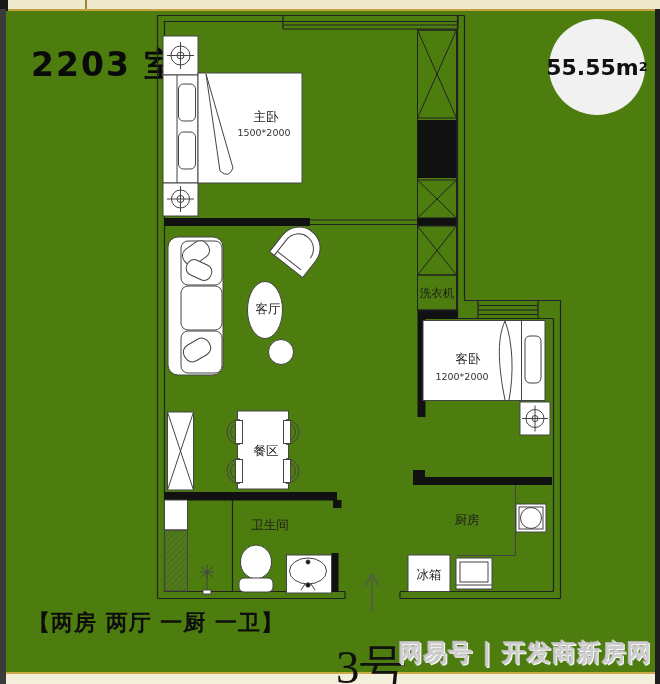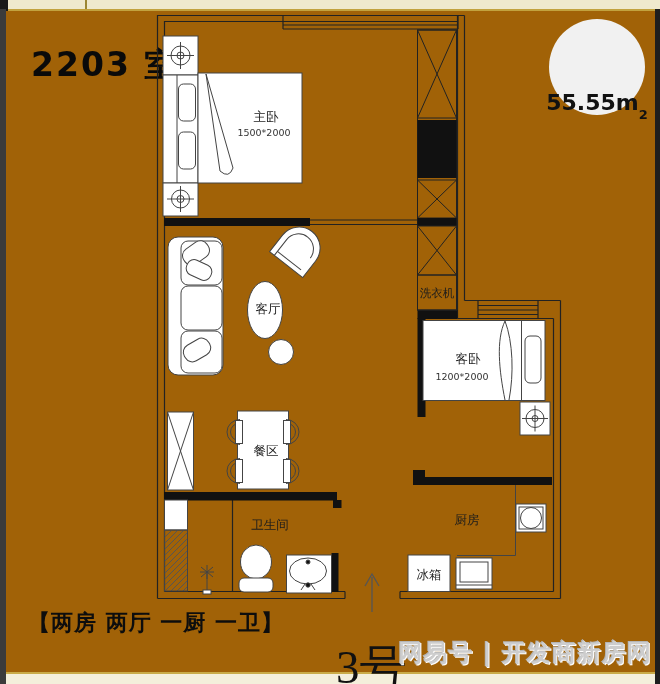--- a/index.html
+++ b/index.html
@@ -1,29 +1,29 @@
 <!DOCTYPE html>
 <html><head>
 <meta charset="utf-8">
 <style>
   html,body{margin:0;padding:0;background:#fff;}
-  #stage{position:relative;width:660px;height:684px;background:#a16207;overflow:hidden;
+  #stage{position:relative;width:660px;height:684px;background:#4d7c0f;overflow:hidden;
          font-family:"DejaVu Sans","Liberation Sans",sans-serif;}
   .topbar{position:absolute;left:0;top:0;width:660px;height:9px;background:#efe9cd;
           border-bottom:2px solid #c2a23e;}
   .topbar-divider{position:absolute;left:85px;top:0;width:2px;height:9px;background:#9c8733;}
   .topbar-block{position:absolute;left:0;top:0;width:8px;height:11px;background:#191919;}
   .bottombar{position:absolute;left:0;bottom:0;width:660px;height:10px;background:#f4efdb;
              border-top:2px solid #c9ab48;}
   .leftstrip{position:absolute;left:0;top:9px;width:6px;height:675px;background:#3b3b3b;z-index:5;}
   .rightstrip{position:absolute;right:0;top:9px;width:5px;height:675px;background:#1e1e1e;z-index:5;}
   .unit-title{position:absolute;left:31px;top:43px;font-size:33px;font-weight:bold;color:#0a0a0a;
               letter-spacing:2px;}
   .badge{position:absolute;left:549px;top:19px;width:96px;height:96px;border-radius:50%;
-         background:#f1f1f1;display:flex;align-items:flex-end;justify-content:center;
+         background:#f1f1f1;display:flex;align-items:center;justify-content:center;
          font-weight:bold;color:#111;font-size:22px;}
   .badge sup{font-size:13px;line-height:0;}
   .footer-summary{position:absolute;left:28px;top:608px;font-size:22px;font-weight:bold;color:#0d0d0d;
                   letter-spacing:1px;}
   .unit-number{position:absolute;left:336px;top:604px;font-size:47px;color:#111;
                font-family:Liberation Serif, serif;margin-top:32px;}
   .watermark{position:absolute;right:8px;top:637px;font-size:24px;font-weight:bold;color:#cdcdcd;
              text-shadow:1px 1px 0 #ffffff,-1px -1px 0 #b5b5b5;letter-spacing:1px;}
   svg{position:absolute;left:0;top:0;}
   svg text{font-family:"DejaVu Sans","Liberation Sans",sans-serif;fill:#1c1c1c;text-anchor:middle;}

